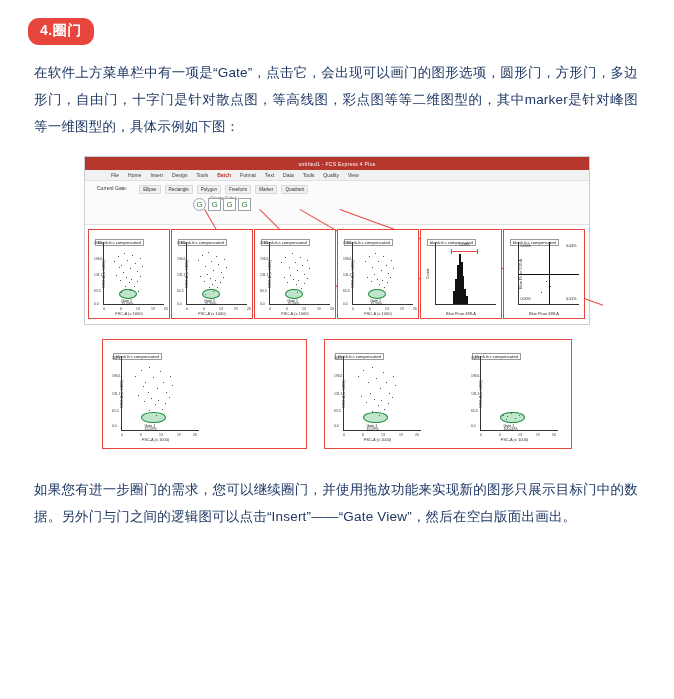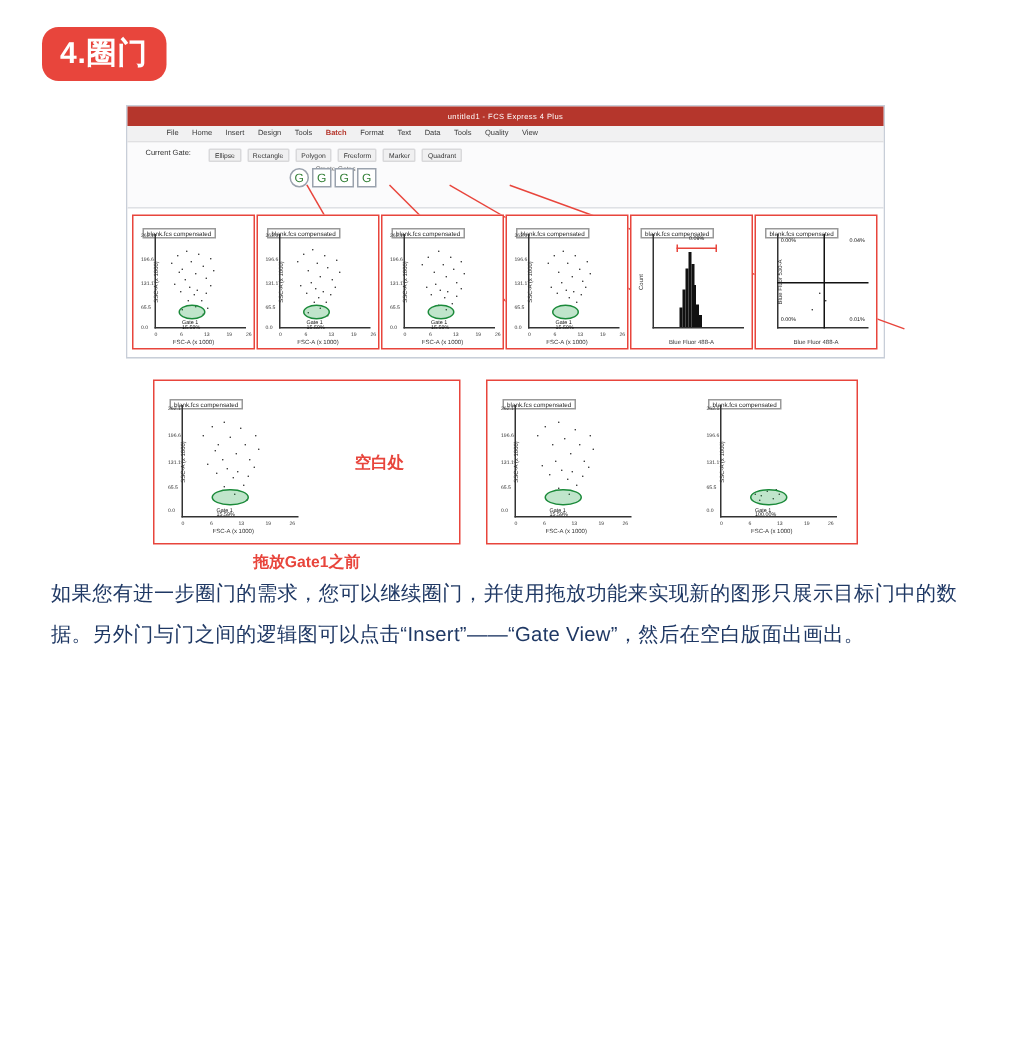--- a/index.html
+++ b/index.html
@@ -12,40 +12,40 @@
   body { position: relative; overflow: hidden; }
 
   .page { position: relative; width: 674px; height: 699px; padding: 0; }
 
   
   .badge-wrap { padding: 18px 0 0 28px; }
   .badge {
     display: inline-block;
     background: #e8453c;
     color: #ffffff;
-    font-size: 20px;
+    font-size: 14px;
     font-weight: bold;
     padding: 4px 12px 5px 12px;
     border-radius: 11px;
     letter-spacing: .5px;
   }
 
   
   .para {
     color: #1f3864;
     font-size: 13.5px;
     line-height: 27px;
     margin: 0;
     padding: 0 36px 0 34px;
     text-align: justify;
     letter-spacing: .2px;
   }
   .para.p1 { margin-top: 14px; }
   .para.p2 { margin-top: 20px; }
-  .para.p3 { }
+  .para.p3 { margin-top: 22px; }
   .hl { color: #e8453c; font-weight: bold; }
 
   
   .fig1 {
     margin: 16px auto 0 auto;
     width: 506px;
     border: 1px solid #c8ced8;
     background: #f4f5f7;
   }
   .sw-titlebar {
@@ -144,20 +144,21 @@
 </style>
 </head>
 <body>
 
 <div class="page">
 
   <div class="badge-wrap">
     <span class="badge">4.圈门</span>
   </div>
 
+  <p class="para p1">在软件上方菜单栏中有一项是“Gate”，点击它，会出现可以画门的图形选项，圆形门，方形门，多边形门，自由门，十字门是针对散点图，等高线图，彩点图等等二维图型的，其中marker是针对峰图等一维图型的，具体示例如下图：</p>
 
   <div class="fig1">
 
     <div class="sw-titlebar">
       <span class="t">untitled1 - FCS Express 4 Plus</span>
     </div>
 
     <div class="sw-ribbon-tabs">
       <span>File</span>
       <span>Home</span>
@@ -484,21 +485,20 @@
         <div class="ytick" style="top:30px">196.6</div>
         <div class="ytick" style="top:48px">131.1</div>
         <div class="ytick" style="top:65px">65.5</div>
         <div class="ytick" style="top:80px">0.0</div>
         <div class="xtick" style="left:14px">0</div>
         <div class="xtick" style="left:33px">6</div>
         <div class="xtick" style="left:52px">13</div>
         <div class="xtick" style="left:70px">19</div>
         <div class="xtick" style="left:86px">26</div>
       </div>
-      <div class="blank-area">空白处</div>
     </div>
 
     <div class="fig2-block fig2-right">
       <div class="p2plot">
         <div class="plot-title">blank.fcs compensated</div>
         <div class="plot-canvas">
           <div class="axis-y"></div>
           <div class="axis-x"></div>
           <div class="cloud">
             <div class="dot" style="left:19%; top:27%"></div>
@@ -570,18 +570,17 @@
         <div class="xtick" style="left:14px">0</div>
         <div class="xtick" style="left:33px">6</div>
         <div class="xtick" style="left:52px">13</div>
         <div class="xtick" style="left:70px">19</div>
         <div class="xtick" style="left:86px">26</div>
       </div>
     </div>
   </div>
 
   <div class="fig2-caps">
-    <div class="fig2-cap cap-left">拖放Gate1之前</div>
   </div>
 
   <p class="para p3">如果您有进一步圈门的需求，您可以继续圈门，并使用拖放功能来实现新的图形只展示目标门中的数据。另外门与门之间的逻辑图可以点击“Insert”——“Gate View”，然后在空白版面出画出。</p>
 
 </div>
 
 </body></html>

